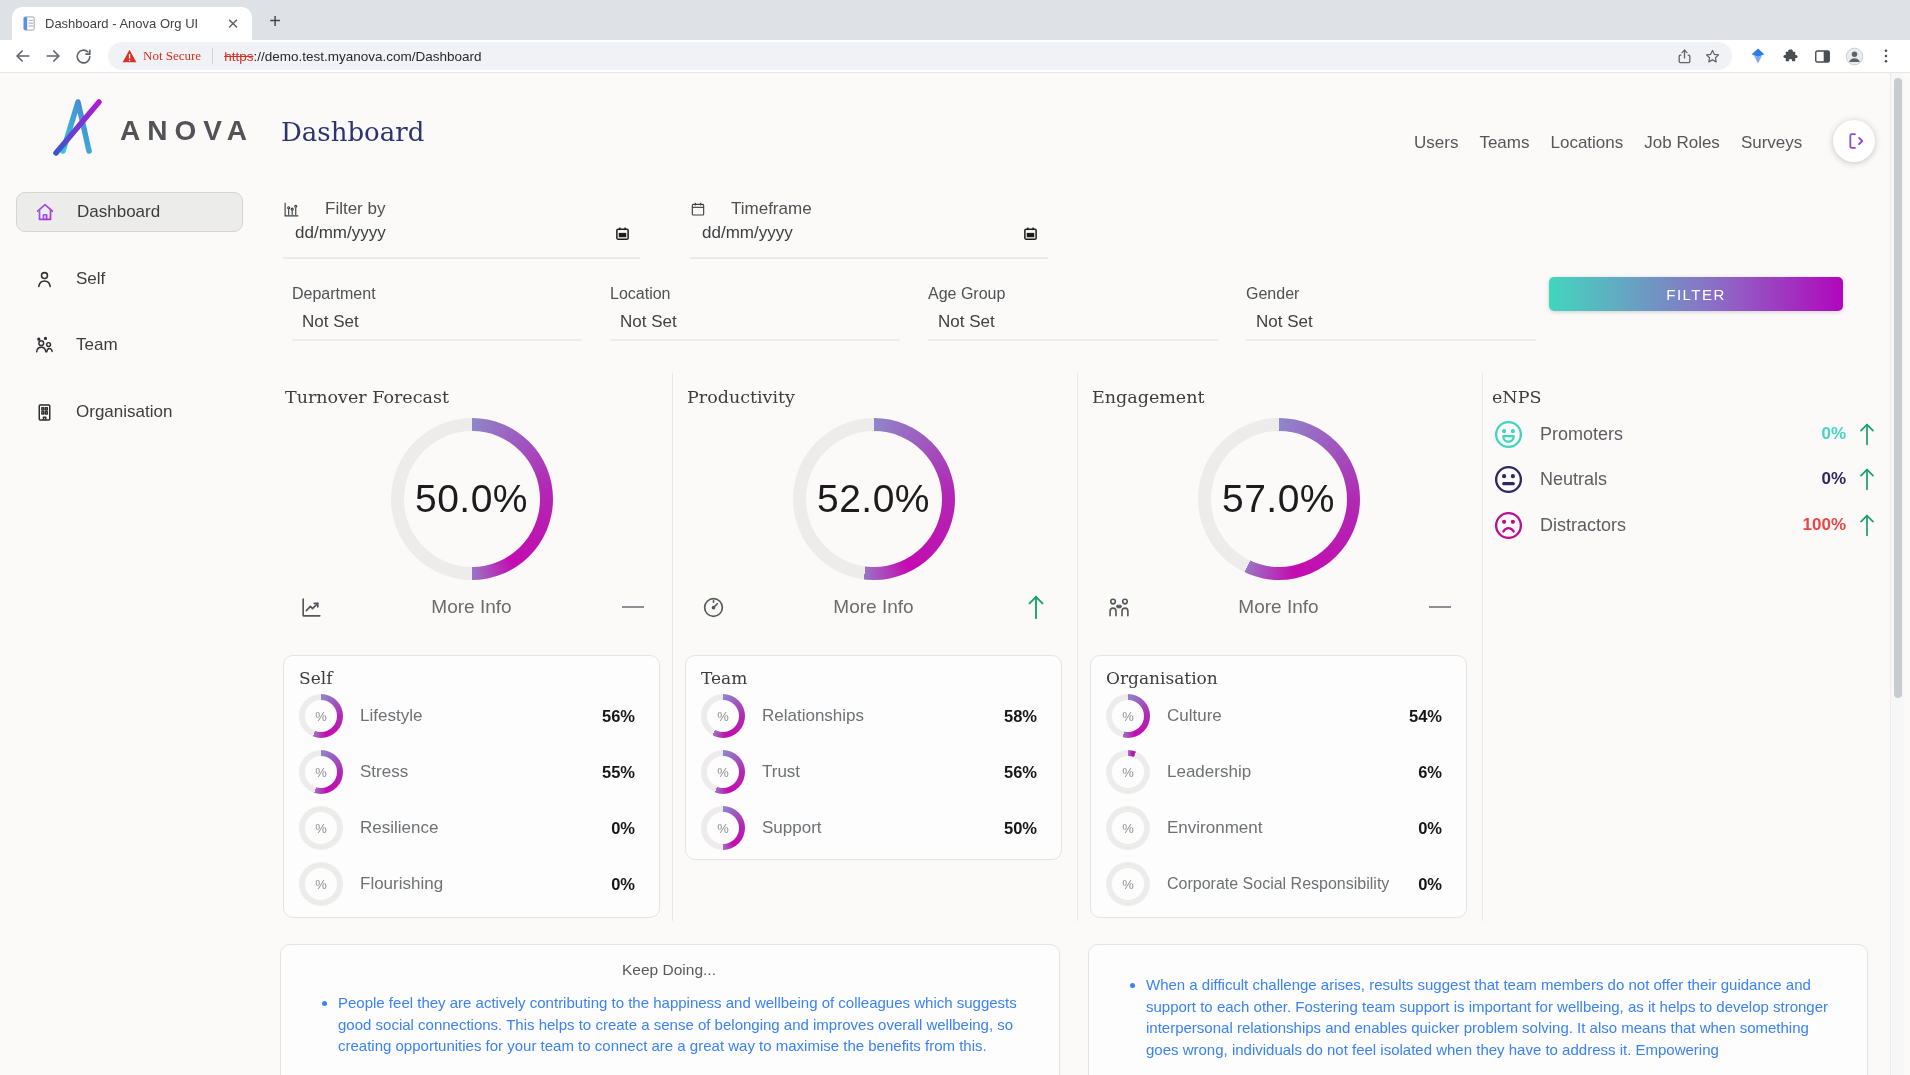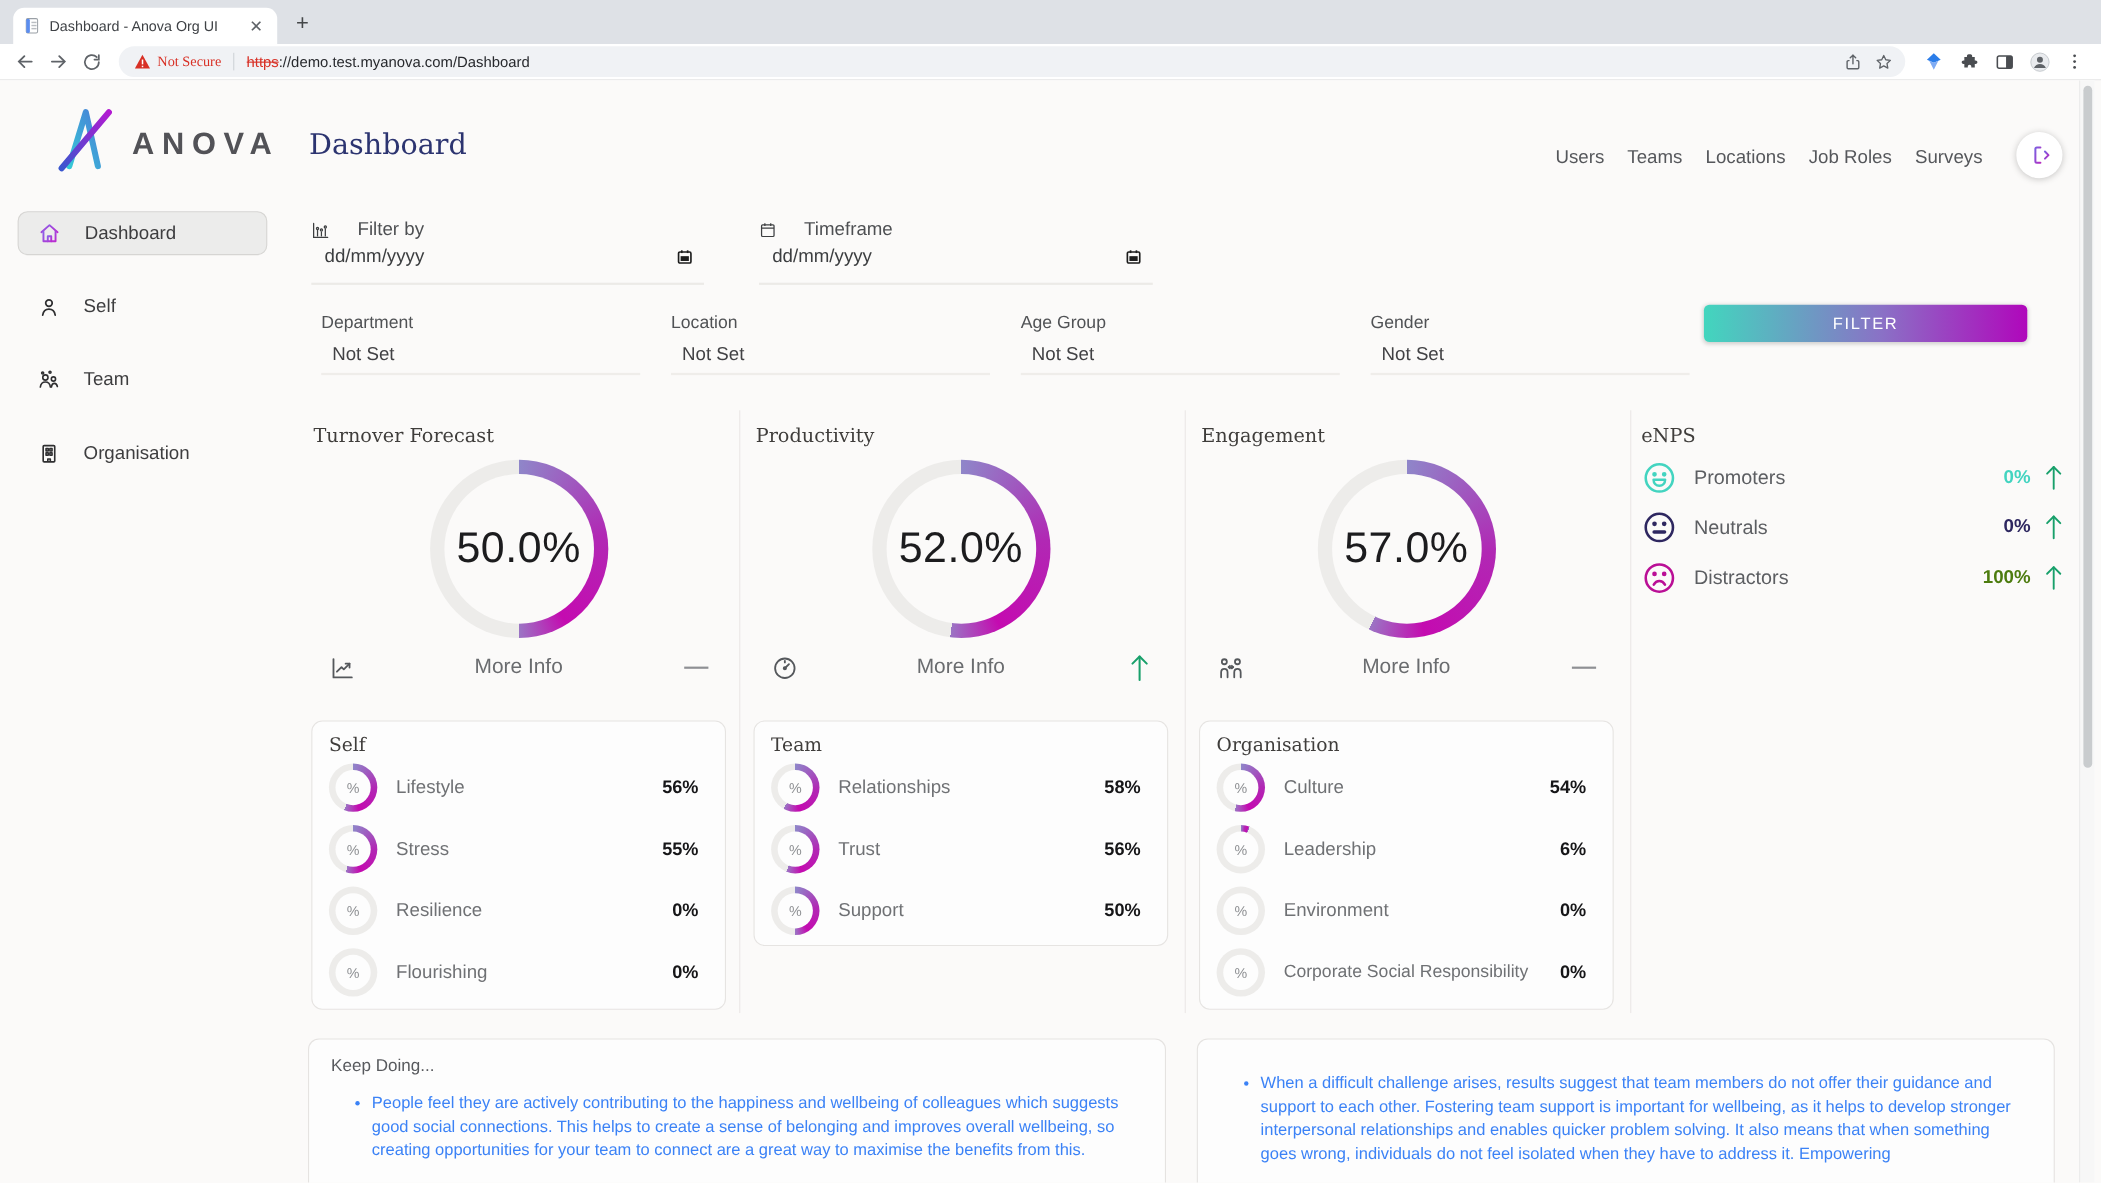--- a/index.html
+++ b/index.html
@@ -76,21 +76,21 @@
   .b-row .b-val{font-size:16.5px;font-weight:bold;color:#161618;margin-right:4px;}
   
   .enps-row{position:absolute;left:2px;right:6px;height:40px;display:flex;align-items:center;}
   .enps-row .face{width:33px;height:33px;display:flex;flex:0 0 auto;}
   .enps-row .e-label{flex:1;margin-left:15px;font-size:18px;color:#5c5e62;}
   .enps-row .e-val{font-size:17px;font-weight:bold;}
   .enps-row .e-arrow{width:22px;margin-left:12px;display:flex;}
   
   .insight{position:absolute;top:871px;width:780px;height:250px;background:#fdfdfd;
     border:1px solid #e5e3e1;border-radius:10px;box-sizing:border-box;padding:16px 22px 0 20px;}
-  .insight .i-title{font-size:15.5px;color:#585a5e;}
+  .insight .i-title{font-size:15.5px;color:#585a5e;text-align:center;}
   .insight ul{margin:13px 0 0;padding-left:37px;}
   .insight li{font-size:15px;line-height:21.5px;color:#3b82f6;}
   
   #sbar{position:absolute;right:0;top:0;width:13px;height:1002px;background:#f7f7f7;border-left:1px solid #ececec;}
   #sbar .thumb{position:absolute;right:2px;top:5px;width:8px;height:620px;background:#c9ccce;border-radius:4px;}
 </style>
 </head>
 <body>
 
 <div id="tabstrip">
@@ -537,21 +537,21 @@
     <div class="enps-row" style="top:127px;">
       <span class="face" style="color: rgb(186, 15, 150);">
         <svg width="33" height="33" viewBox="0 0 24 24" fill="none" stroke="currentColor" stroke-width="1.7" stroke-linecap="round">
             <circle cx="12" cy="12" r="9"></circle>
             <circle cx="8.8" cy="9.3" r="0.7" fill="currentColor"></circle>
             <circle cx="15.2" cy="9.3" r="0.7" fill="currentColor"></circle>
             <path d="M8.3 16.3c.9-1.6 2.2-2.4 3.7-2.4s2.8.8 3.7 2.4"></path>
           </svg>
       </span>
       <span class="e-label">Distractors</span>
-      <span class="e-val" style="color: #4d7c0f;">100%</span>
+      <span class="e-val" style="color: #ef4444;">100%</span>
       <span class="e-arrow" style="color: rgb(24, 160, 107);">
         <svg width="18" height="24" viewBox="0 0 20 28" fill="none" stroke="currentColor" stroke-width="2" stroke-linecap="round" stroke-linejoin="round">
             <path d="M10 26V3"></path>
             <path d="M3 10l7-7 7 7"></path>
           </svg>
       </span>
     </div>
   </div>
 
   <div class="insight" style="left:280px;">

